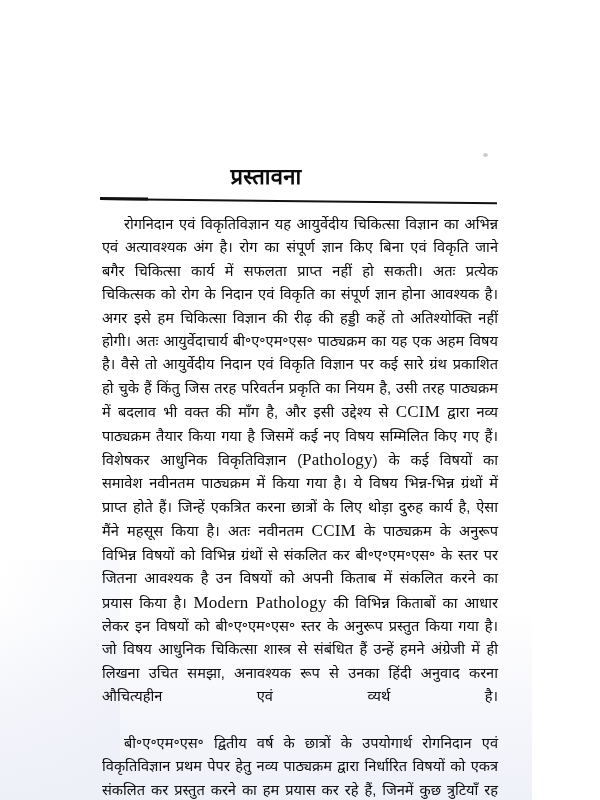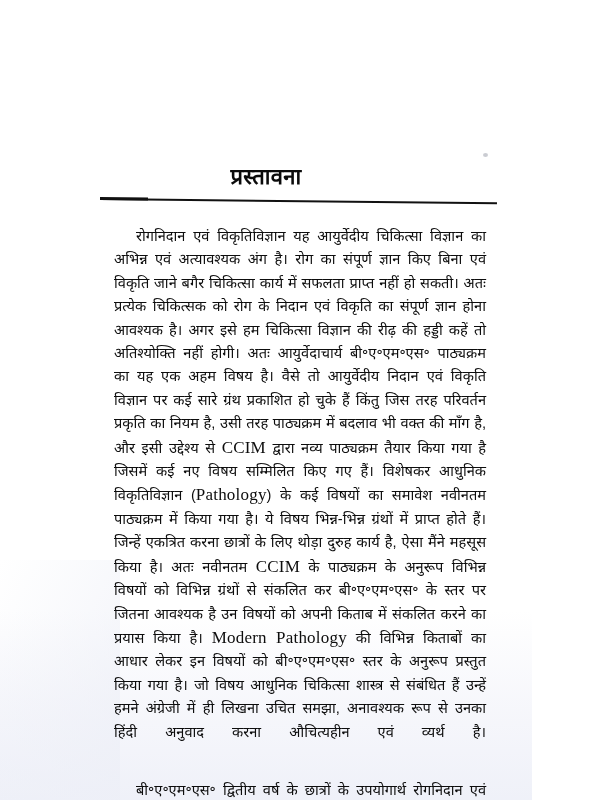--- a/index.html
+++ b/index.html
@@ -102,21 +102,21 @@
     color: #0d0d0d;
     font-family: "Liberation Sans", "DejaVu Sans", sans-serif;
     font-size: 14.6px;
     line-height: 23.4px;
     text-align: justify;
     text-justify: inter-word;
     word-spacing: .5px;
   }
 
   .body-text p {
-    margin: 12px;
+    margin: 0;
     text-indent: 22px;
     text-align: justify;
   }
   .body-text p:last-child {
     text-align: justify;
   }
   
   .body-text p::after {
     content: "";
     display: inline-block;

